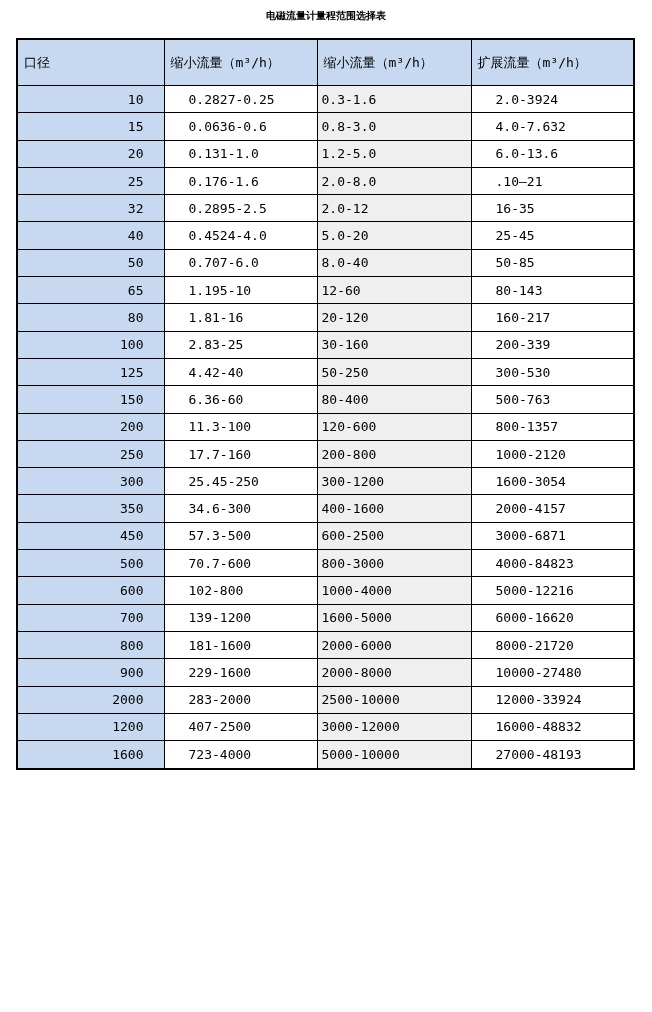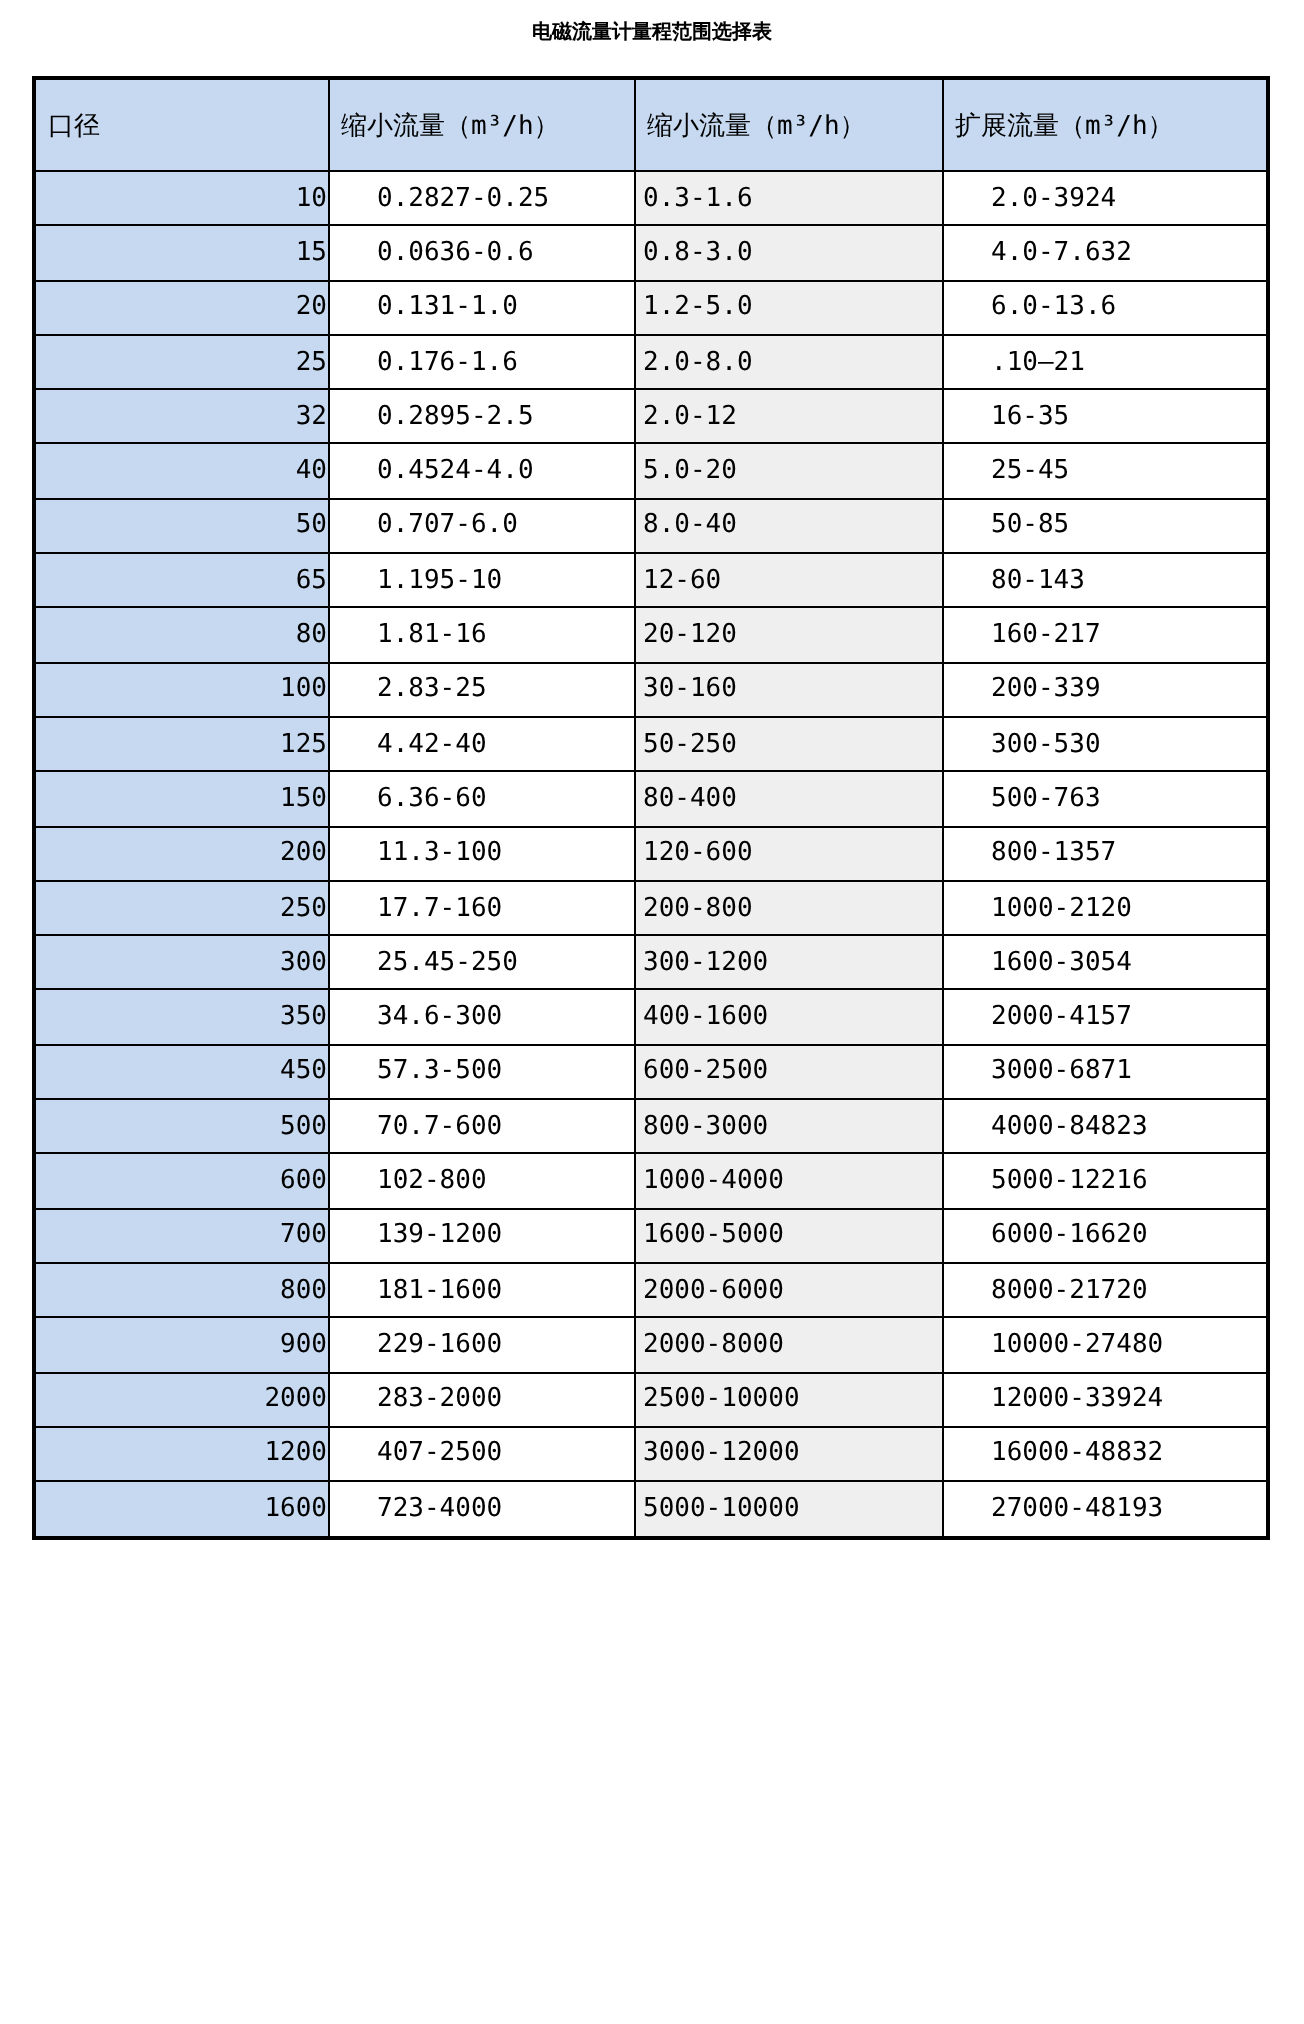--- a/index.html
+++ b/index.html
@@ -48,21 +48,21 @@
   }
   thead th {
     background: var(--header-bg, #c6d9f0);
     text-align: left;
     height: 45px;
     padding-left: 6px;
   }
   td.c0 {
     background: var(--diameter-bg, #c6d9f0);
     text-align: right;
-    padding-right: 0;
+    padding-right: 20px;
   }
   td.c1, td.c3 {
     background: #ffffff;
     text-align: left;
     padding-left: 24px;
   }
   td.c2 {
     background: var(--common-bg, #efefef);
     text-align: left;
   }

